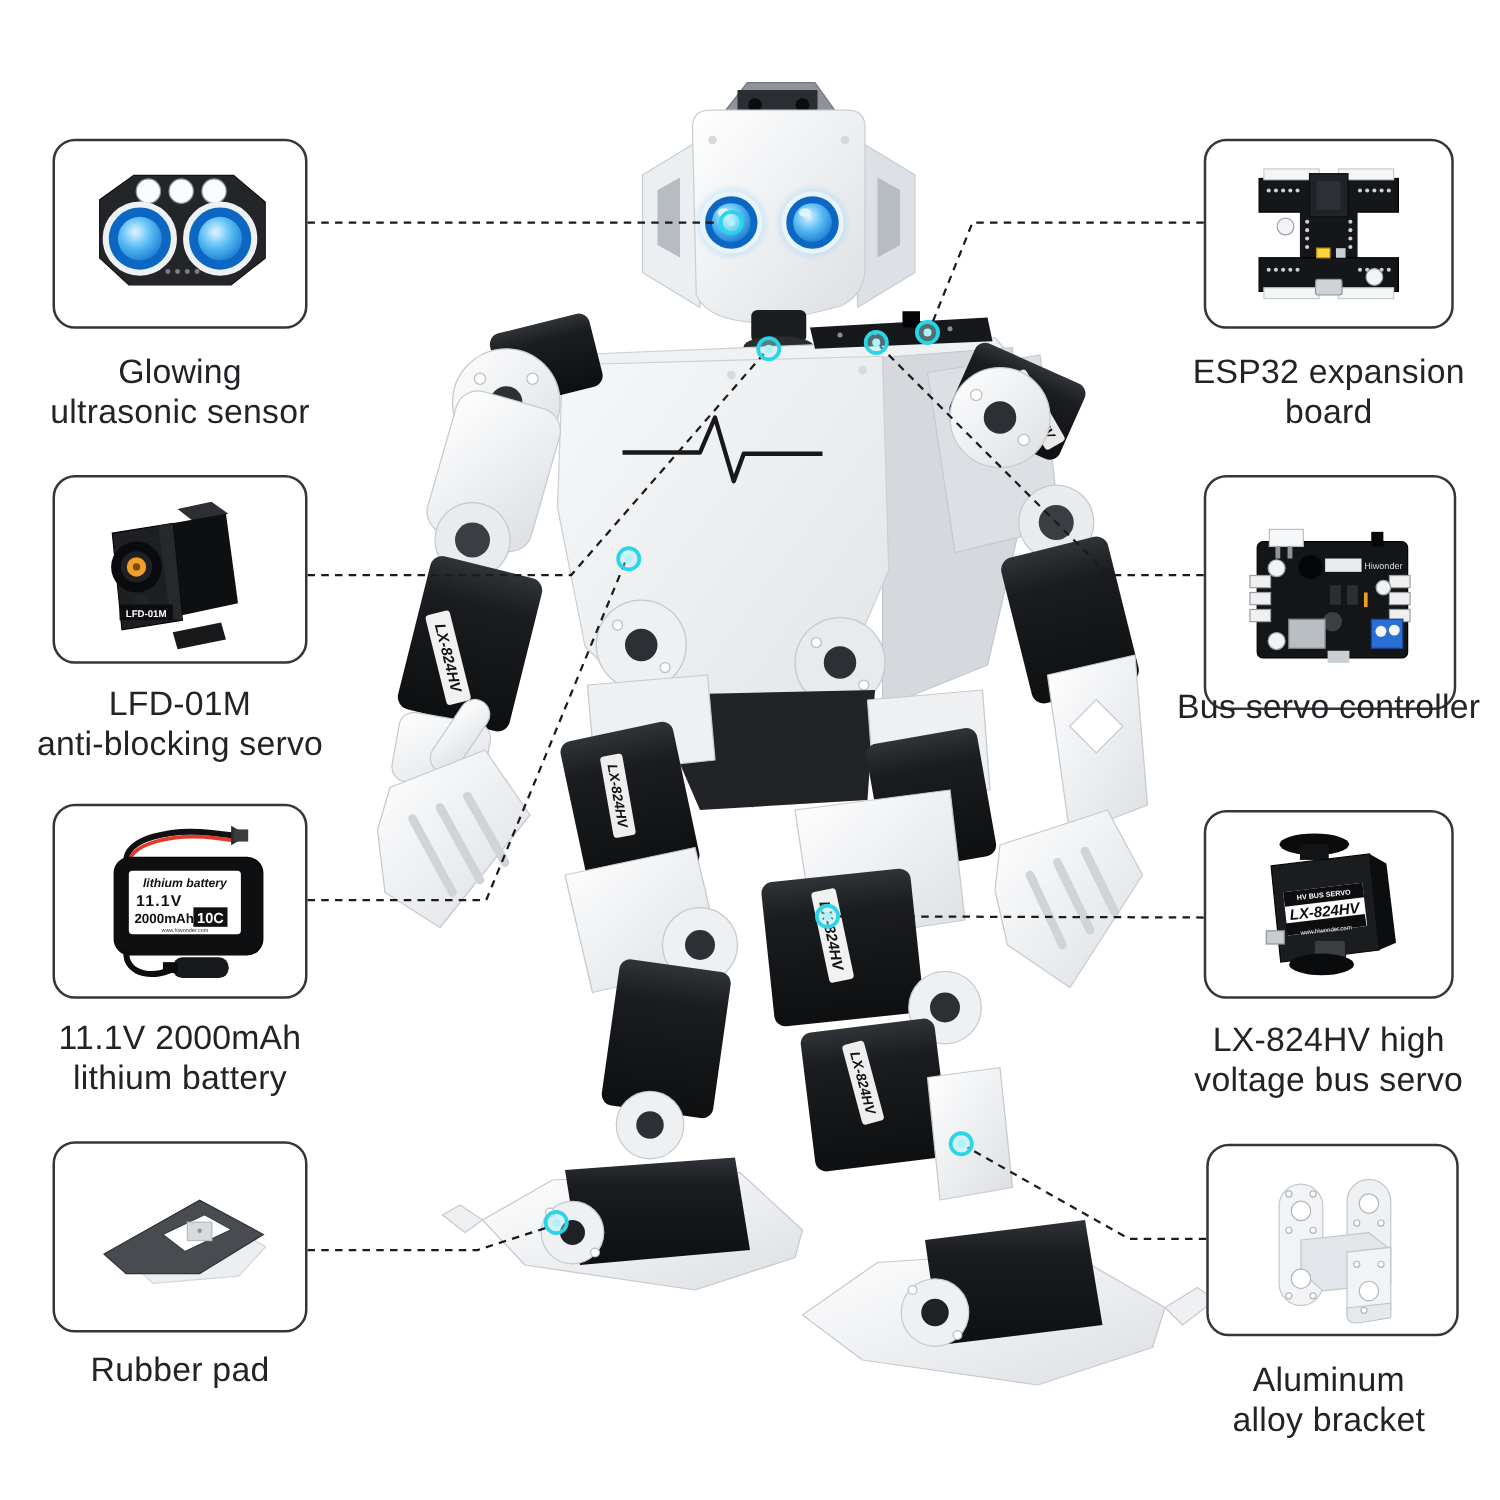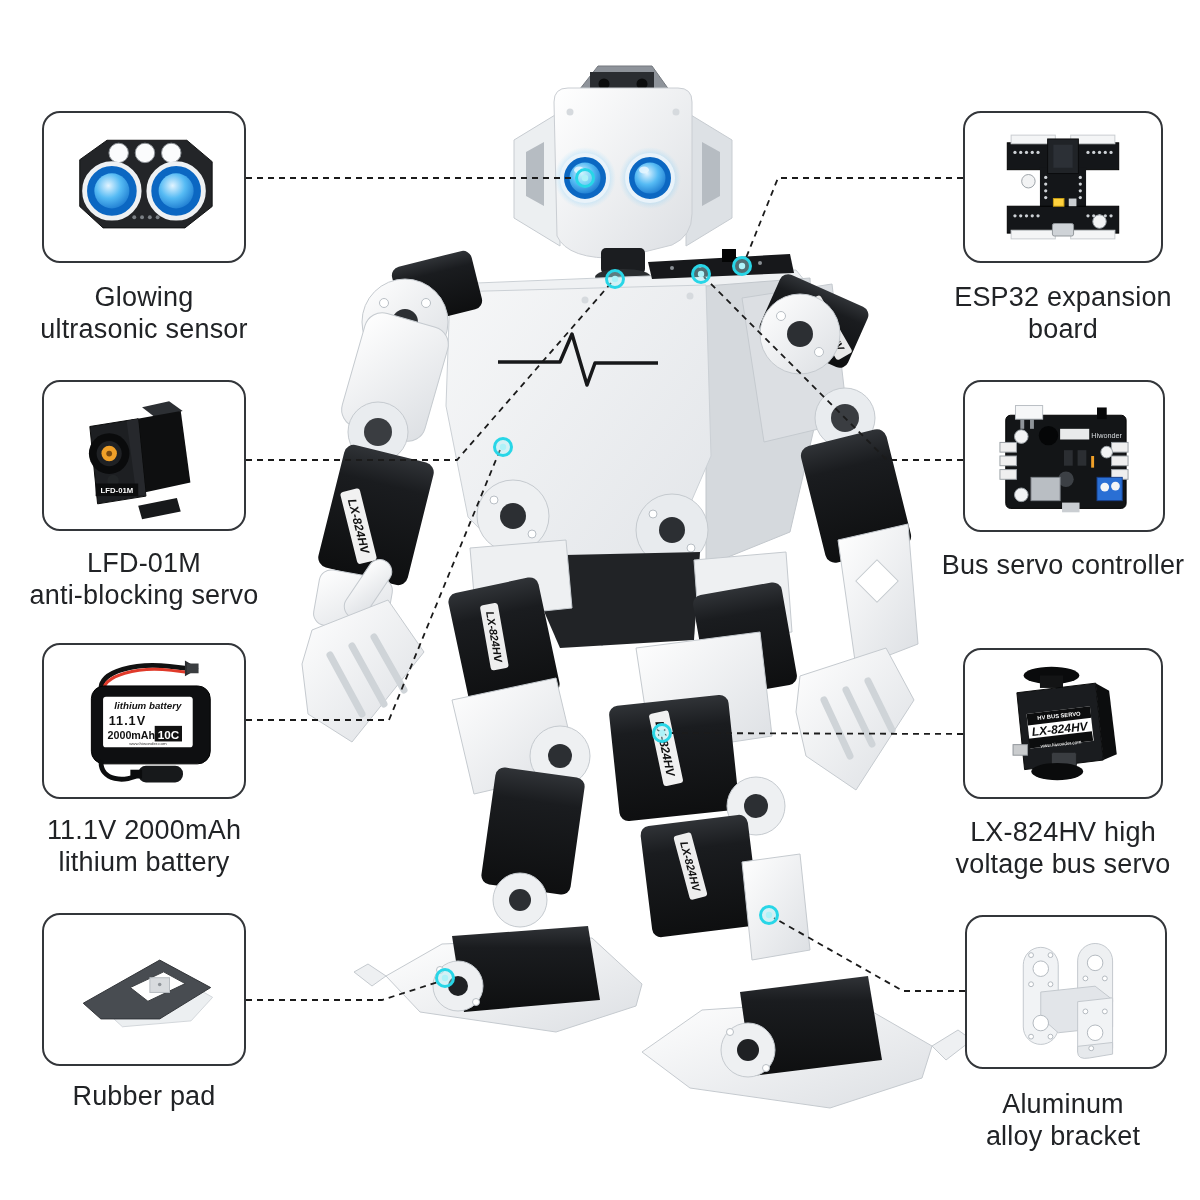--- a/index.html
+++ b/index.html
@@ -357,21 +357,21 @@
           <circle cx="120" cy="87" r="1.7"></circle>
       </g>
       <circle cx="66" cy="70" r="7" fill="#f2f3f4" stroke="#9aa0a5"></circle>
       <circle cx="140" cy="112" r="7" fill="#f2f3f4" stroke="#9aa0a5"></circle>
       <rect x="92" y="88" width="11" height="8" fill="#ffd23e" stroke="#c89e14"></rect>
       <rect x="108" y="88" width="8" height="8" fill="#caced2"></rect>
       <rect x="91" y="114" width="22" height="13" rx="2" fill="#cfd3d7" stroke="#8f9499"></rect>
     </svg>
   </div>
 
-  <div class="card" style="left:963px;top:380px;width:202px;height:152px">
+  <div class="card" style="left:963px;top:380px;width:202px;height:188px">
     <svg width="198" height="148" viewBox="0 0 204 152">
       <rect x="42" y="34" width="124" height="96" rx="5" fill="#131517" stroke="#000"></rect>
       <rect x="52" y="24" width="28" height="14" fill="#f6f7f8" stroke="#b9bec3"></rect>
       <rect x="57" y="38" width="4" height="10" fill="#8f9499"></rect>
         <rect x="67" y="38" width="4" height="10" fill="#8f9499"></rect>
       <rect x="136" y="26" width="10" height="12" fill="#060708"></rect>
       <circle cx="86" cy="55" r="10" fill="#050607"></circle>
       <rect x="98" y="48" width="30" height="11" fill="#e9eaeb"></rect>
       <text x="146" y="57" font-size="7.5" fill="#d6dade" text-anchor="middle">Hiwonder</text>
       <g fill="#efefef" stroke="#9aa0a5">

